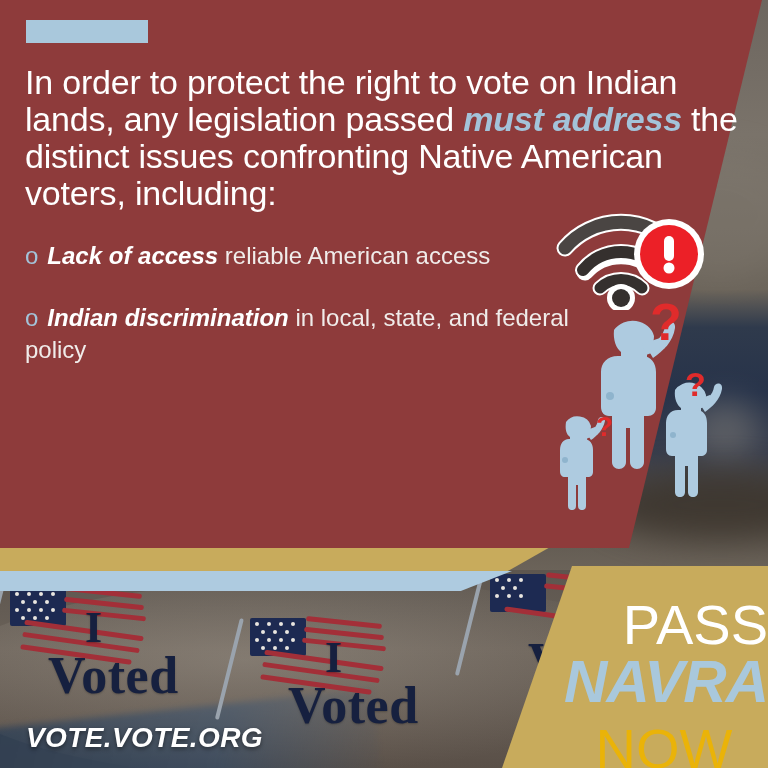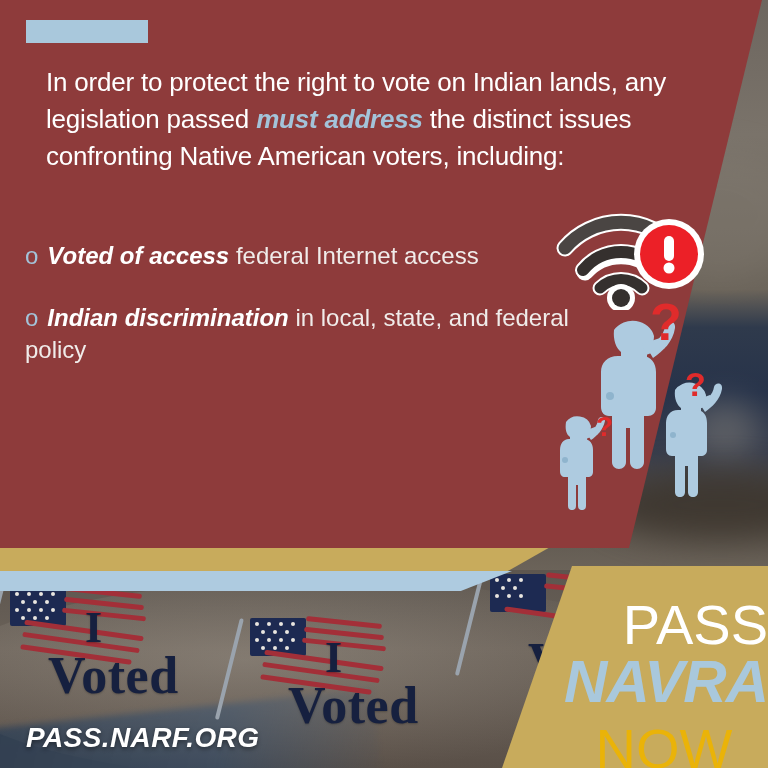--- a/index.html
+++ b/index.html
@@ -53,21 +53,21 @@
 
   
   .gold-panel{position:absolute;left:430px;top:566px;width:338px;height:202px;background:#c8ab5c;
               clip-path:polygon(142px 0,338px 0,338px 202px,72px 202px);}
 
   
   .accent-bar{position:absolute;left:26px;top:20px;width:122px;height:23px;background:#a9c8dc;}
 
   
   .headline{position:absolute;left:25px;top:64px;width:715px;color:#ffffff;
-            font-size:26px;line-height:37px;font-weight:400;letter-spacing:-.2px;margin-left:21px;}
+            font-size:34px;line-height:37px;font-weight:400;letter-spacing:-.2px;}
   .headline .em{color:#a3c3d9;font-weight:700;font-style:italic;}
 
   
   .bullets{position:absolute;left:25px;top:240px;width:580px;}
   .bullet{position:relative;margin-bottom:30px;color:#f0ecea;font-size:24px;line-height:32px;font-weight:300;}
   .bullet .mark{color:#a3c3d9;font-size:24px;margin-right:9px;font-weight:400;}
   .bullet b{color:#ffffff;font-weight:700;font-style:italic;}
 
   
   .wifi-icon{position:absolute;left:547px;top:192px;width:170px;height:118px;}
@@ -254,28 +254,28 @@
       <g fill="#e02b2b" font-family="'Liberation Sans',sans-serif" font-weight="700">
         <text x="98" y="40" font-size="52">?</text>
         <text x="133" y="96" font-size="34">?</text>
         <text x="44" y="136" font-size="28">?</text>
       </g>
     </svg>
   </div>
 
   <div class="bullets">
     <div class="bullet">
-      <span class="mark">o</span><b>Voted of access</b><span> federal Internet access</span>
+      <span class="mark">o</span><b>Lack of access</b><span> reliable American access</span>
     </div>
     <div class="bullet">
       <span class="mark">o</span><b>Indian discrimination</b><span> in local, state, and federal policy</span>
     </div>
   </div>
 
-  <div class="url">PASS.NARF.ORG</div>
+  <div class="url">VOTE.VOTE.ORG</div>
 
   <div class="cta">
     <div class="l1">PASS</div>
     <div class="l2">NAVRA</div>
     <div class="l3">NOW</div>
   </div>
 
 </div>
 
 </body></html>

